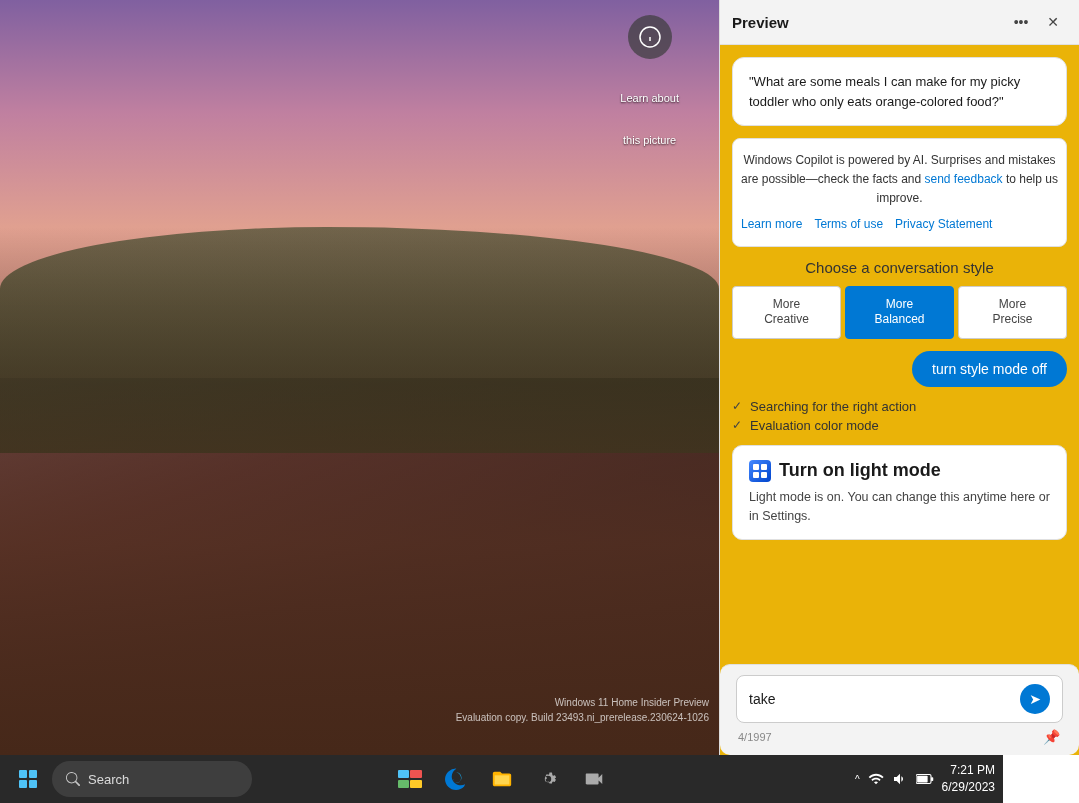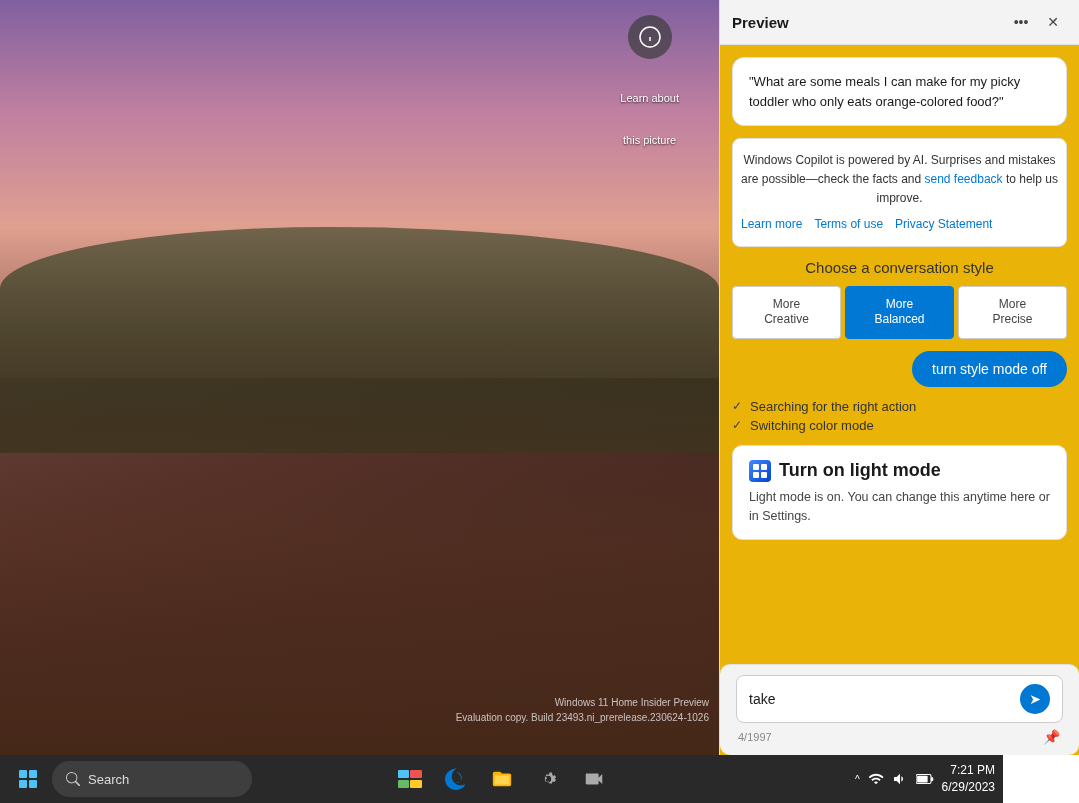--- a/index.html
+++ b/index.html
@@ -536,21 +536,21 @@
 
     <button class="action-button">turn style mode off</button>
 
     <div class="status-list">
       <div class="status-item">
         <span class="check-icon">✓</span>
         <span>Searching for the right action</span>
       </div>
       <div class="status-item">
         <span class="check-icon">✓</span>
-        <span>Switching color mode</span>
+        <span>Evaluation color mode</span>
       </div>
     </div>
 
     <div class="light-mode-card">
       <div class="light-mode-card-title">
         <div class="light-mode-icon">
           <svg width="14" height="14" viewBox="0 0 14 14" fill="white">
             <rect x="0" y="0" width="6" height="6" rx="1"></rect>
             <rect x="8" y="0" width="6" height="6" rx="1"></rect>
             <rect x="0" y="8" width="6" height="6" rx="1"></rect>

